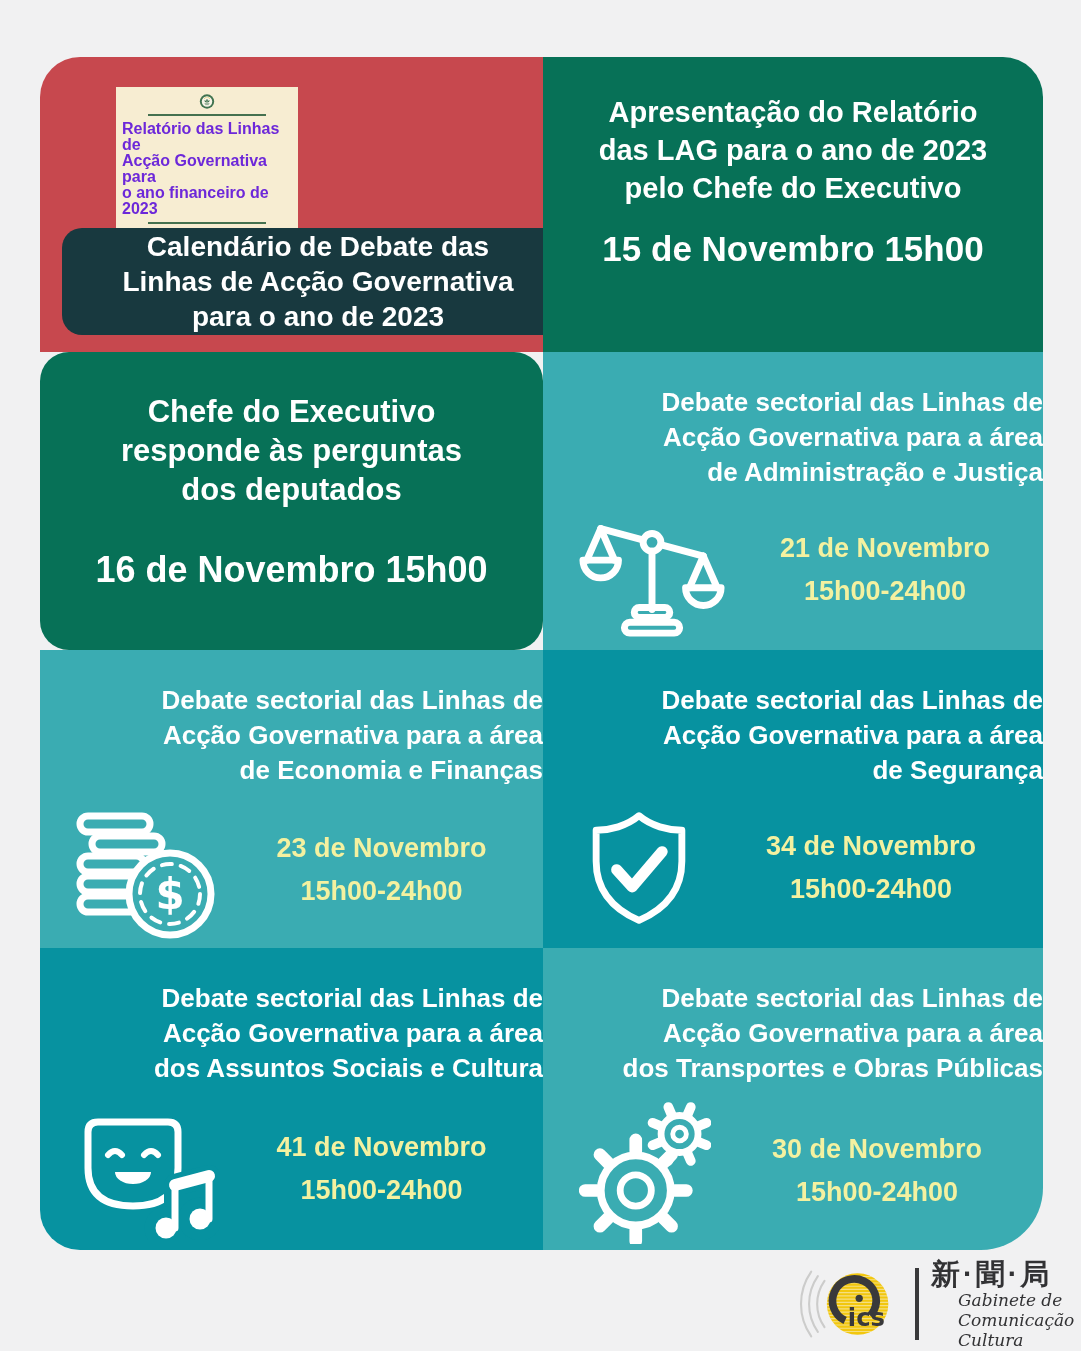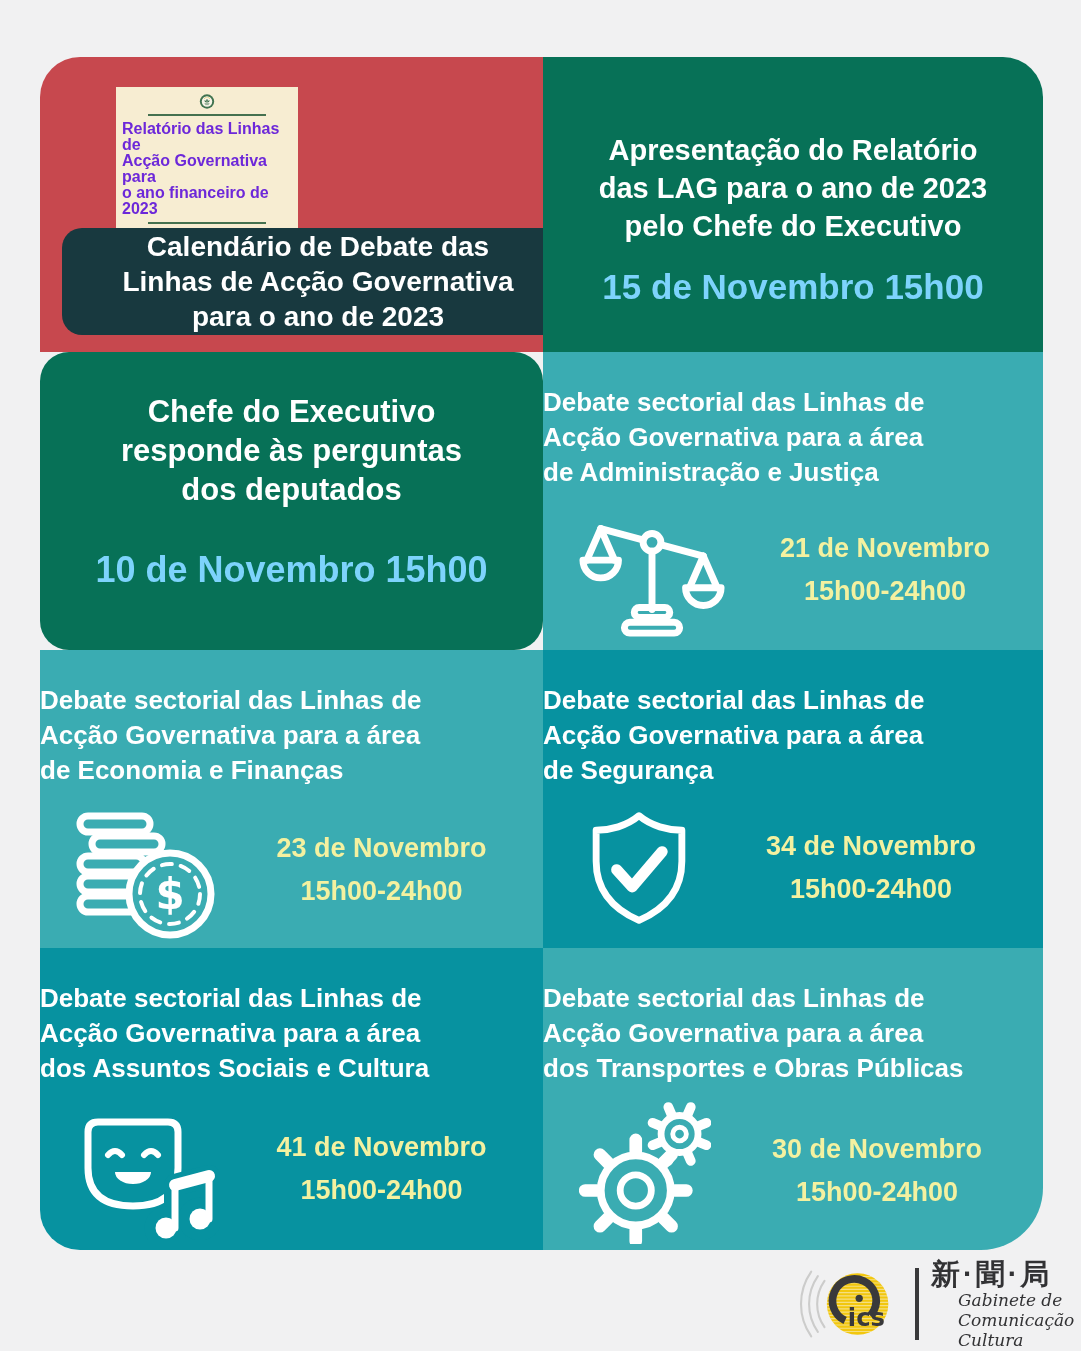--- a/index.html
+++ b/index.html
@@ -43,39 +43,39 @@
     display:flex; align-items:center; justify-content:center;
   }
   .badge-title {
     color:#FFFFFF; font-weight:bold; font-size:28px; line-height:35px;
     text-align:center; white-space:pre-line;
   }
 
   
   .cell-lead {
     display:flex; flex-direction:column; align-items:center;
-    padding-top:74px;
+    padding-top:36px;
   }
   .lead-title {
     color:#FFFFFF; font-weight:bold; font-size:29px; line-height:38px;
     text-align:center; white-space:pre-line;
   }
   .cell-lead.big { padding-top:40px;border-radius:29px; }
   .cell-lead.big .lead-title { font-size:31px; line-height:39px; }
   .lead-date {
     margin-top:22px;
-    color:#7dd3fc; font-weight:bold; font-size:35px;
+    color:#ffffff; font-weight:bold; font-size:35px;
   }
   .cell-lead.big .lead-date { margin-top:40px; font-size:36px; }
 
   
   .cell-sector { display:flex; flex-direction:column; padding-top:33px; }
   .sector-title {
     color:#FFFFFF; font-weight:bold; font-size:26px; line-height:35px;
-    text-align:left; white-space:pre-line;
+    text-align:right; white-space:pre-line;
   }
   .sector-body { display:flex; align-items:center; margin-top:12px; }
   .sector-icon { margin-left:30px; flex:0 0 auto; }
   .sector-body.right-col .sector-icon { margin-left:36px; }
   .sector-date {
     flex:1; text-align:center;
     color:#F4F1A0; font-weight:bold; font-size:27px; line-height:43px;
   }
 
   
@@ -127,21 +127,21 @@
     <div class="lead-title">Apresentação do Relatório
 das LAG para o ano de 2023
 pelo Chefe do Executivo</div>
     <div class="lead-date">15 de Novembro 15h00</div>
   </div>
 
   <div class="cell c-green cell-lead big">
     <div class="lead-title">Chefe do Executivo
 responde às perguntas
 dos deputados</div>
-    <div class="lead-date">10 de Novembro 15h00</div>
+    <div class="lead-date">16 de Novembro 15h00</div>
   </div>
 
   <div class="cell c-teal cell-sector">
     <div class="sector-title">Debate sectorial das Linhas de
 Acção Governativa para a área
 de Administração e Justiça</div>
     <div class="sector-body right-col">
       <svg class="sector-icon" width="148" height="135" viewBox="0 0 150 135" fill="none" stroke="#FFFFFF" stroke-width="7" stroke-linecap="round" stroke-linejoin="round">
         <path d="M22,26 L126,54"></path>
         <circle cx="74" cy="40" r="9" fill="#3AACB2"></circle>

